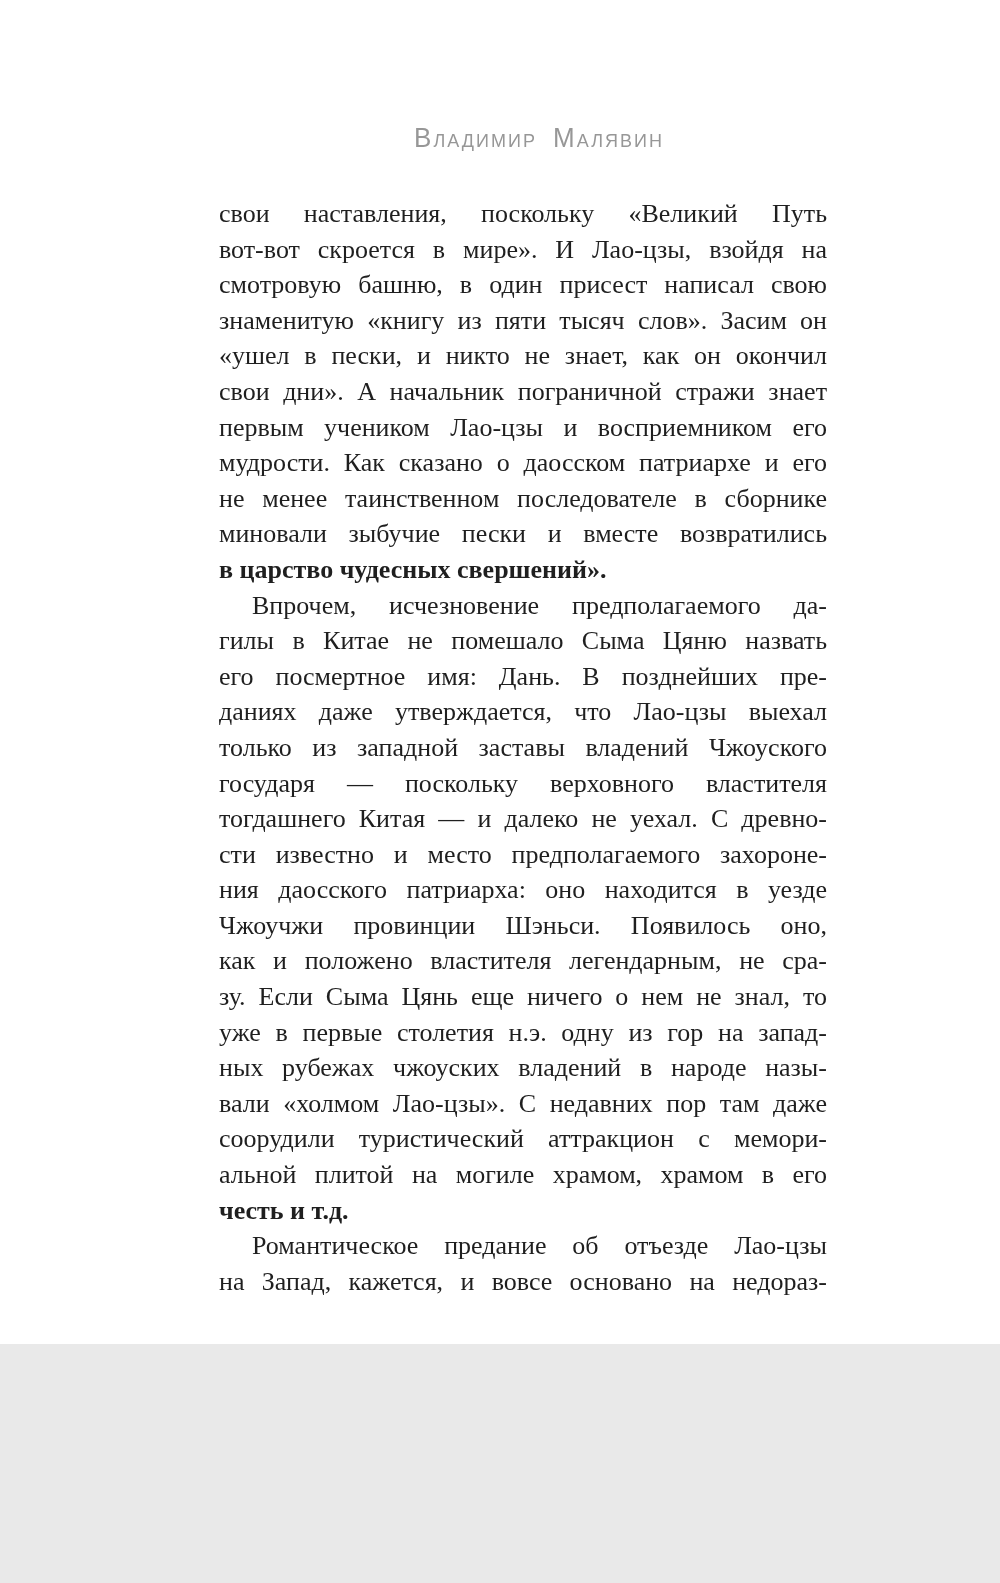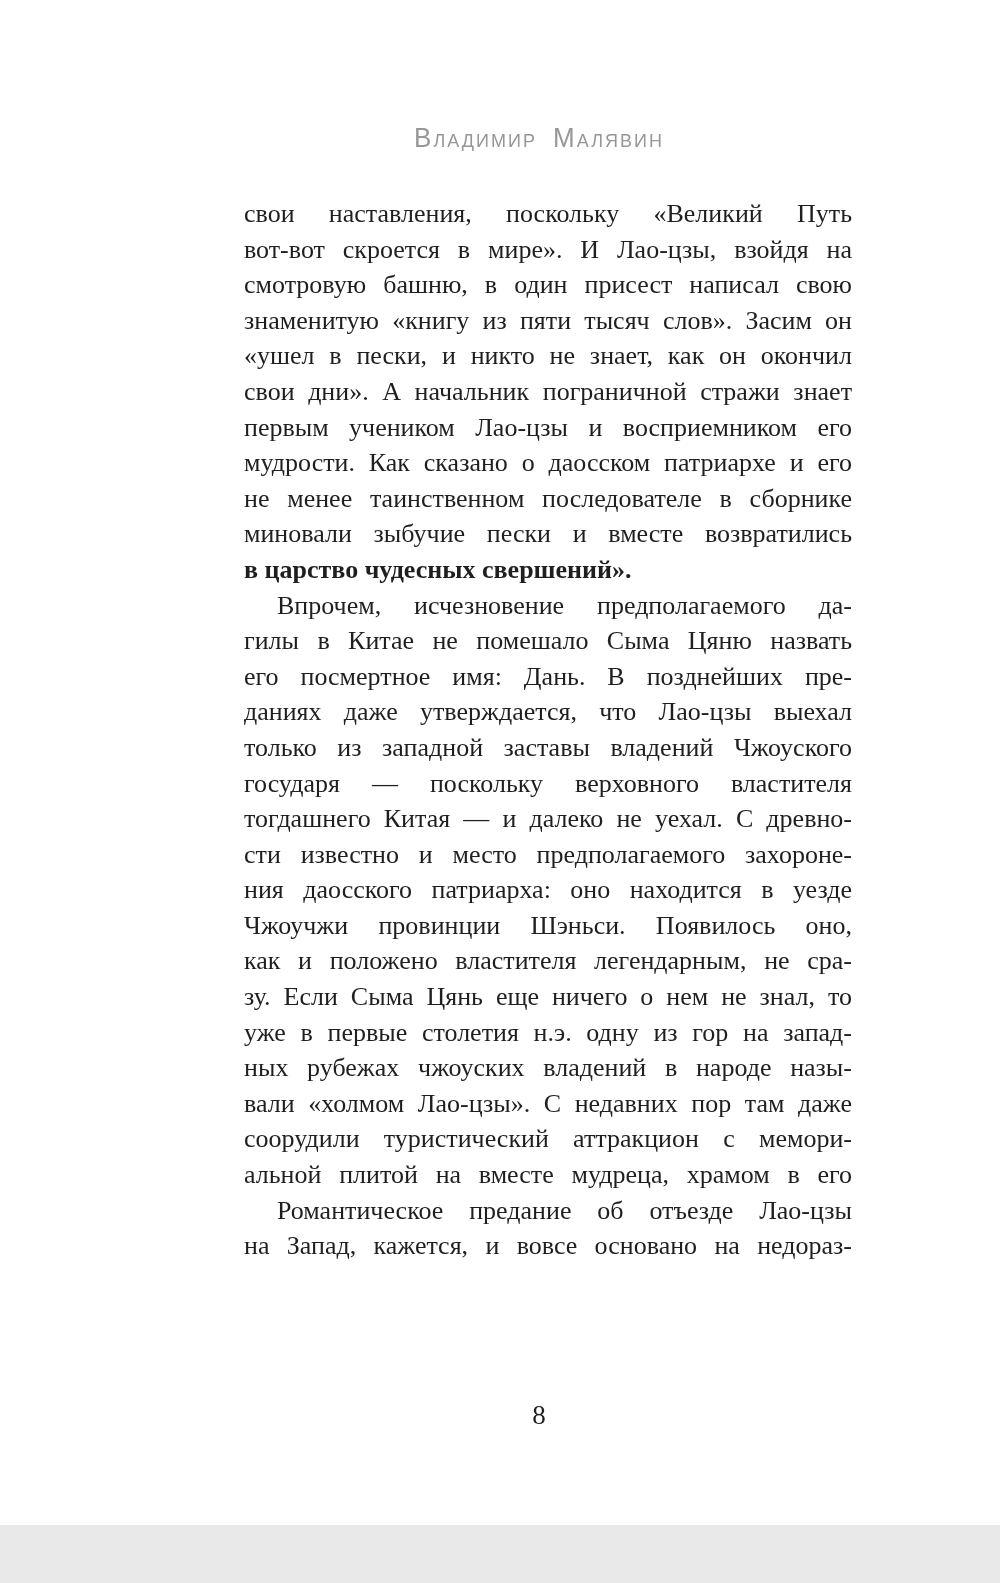--- a/index.html
+++ b/index.html
@@ -7,21 +7,21 @@
     --text: #1f1f1f;
     --head: #979797;
   }
   html,body{
     margin:0; padding:0;
     background:#e9e9e9;
   }
   .page{
     position:relative;
     width:1000px;
-    height:1525px;
+    height:1344px;
     margin:0 auto;
     background:var(--bg);
     overflow:hidden;
     font-family:"Liberation Serif","DejaVu Serif",serif;
   }
   .running-head{
     position:absolute;
     left:235px;
     top:124px;
     width:608px;
@@ -31,21 +31,21 @@
     font-variant:small-caps;
     font-size:26px;
     line-height:28px;
     letter-spacing:2px;
     word-spacing:7px;
     color:var(--head);
     transform:scaleY(1.04);
   }
   .text-block{
     position:absolute;
-    left:244px;
+    left:219px;
     top:196px;
     width:608px;
     font-size:26px;
     line-height:35.6px;
     color:var(--text);
   }
   .line{
     height:35.6px;
     overflow:hidden;
     text-align:justify;
@@ -98,19 +98,20 @@
       <div class="line">тогдашнего Китая — и далеко не уехал. С древно-</div>
       <div class="line">сти известно и место предполагаемого захороне-</div>
       <div class="line">ния даосского патриарха: оно находится в уезде</div>
       <div class="line">Чжоучжи провинции Шэньси. Появилось оно,</div>
       <div class="line">как и положено властителя легендарным, не сра-</div>
       <div class="line">зу. Если Сыма Цянь еще ничего о нем не знал, то</div>
       <div class="line">уже в первые столетия н.э. одну из гор на запад-</div>
       <div class="line">ных рубежах чжоуских владений в народе назы-</div>
       <div class="line">вали «холмом Лао-цзы». С недавних пор там даже</div>
       <div class="line">соорудили туристический аттракцион с мемори-</div>
-      <div class="line">альной плитой на вместе мудреца, храмом в его</div>
+      <div class="line">альной плитой на могиле храмом, храмом в его</div>
+      <div class="line endline">честь и т.д.</div>
       <div class="line indent">Романтическое предание об отъезде Лао-цзы</div>
       <div class="line">на Запад, кажется, и вовсе основано на недораз-</div>
     </div>
 
   <div class="page-number">8</div>
 </div>
 
 </body></html>

